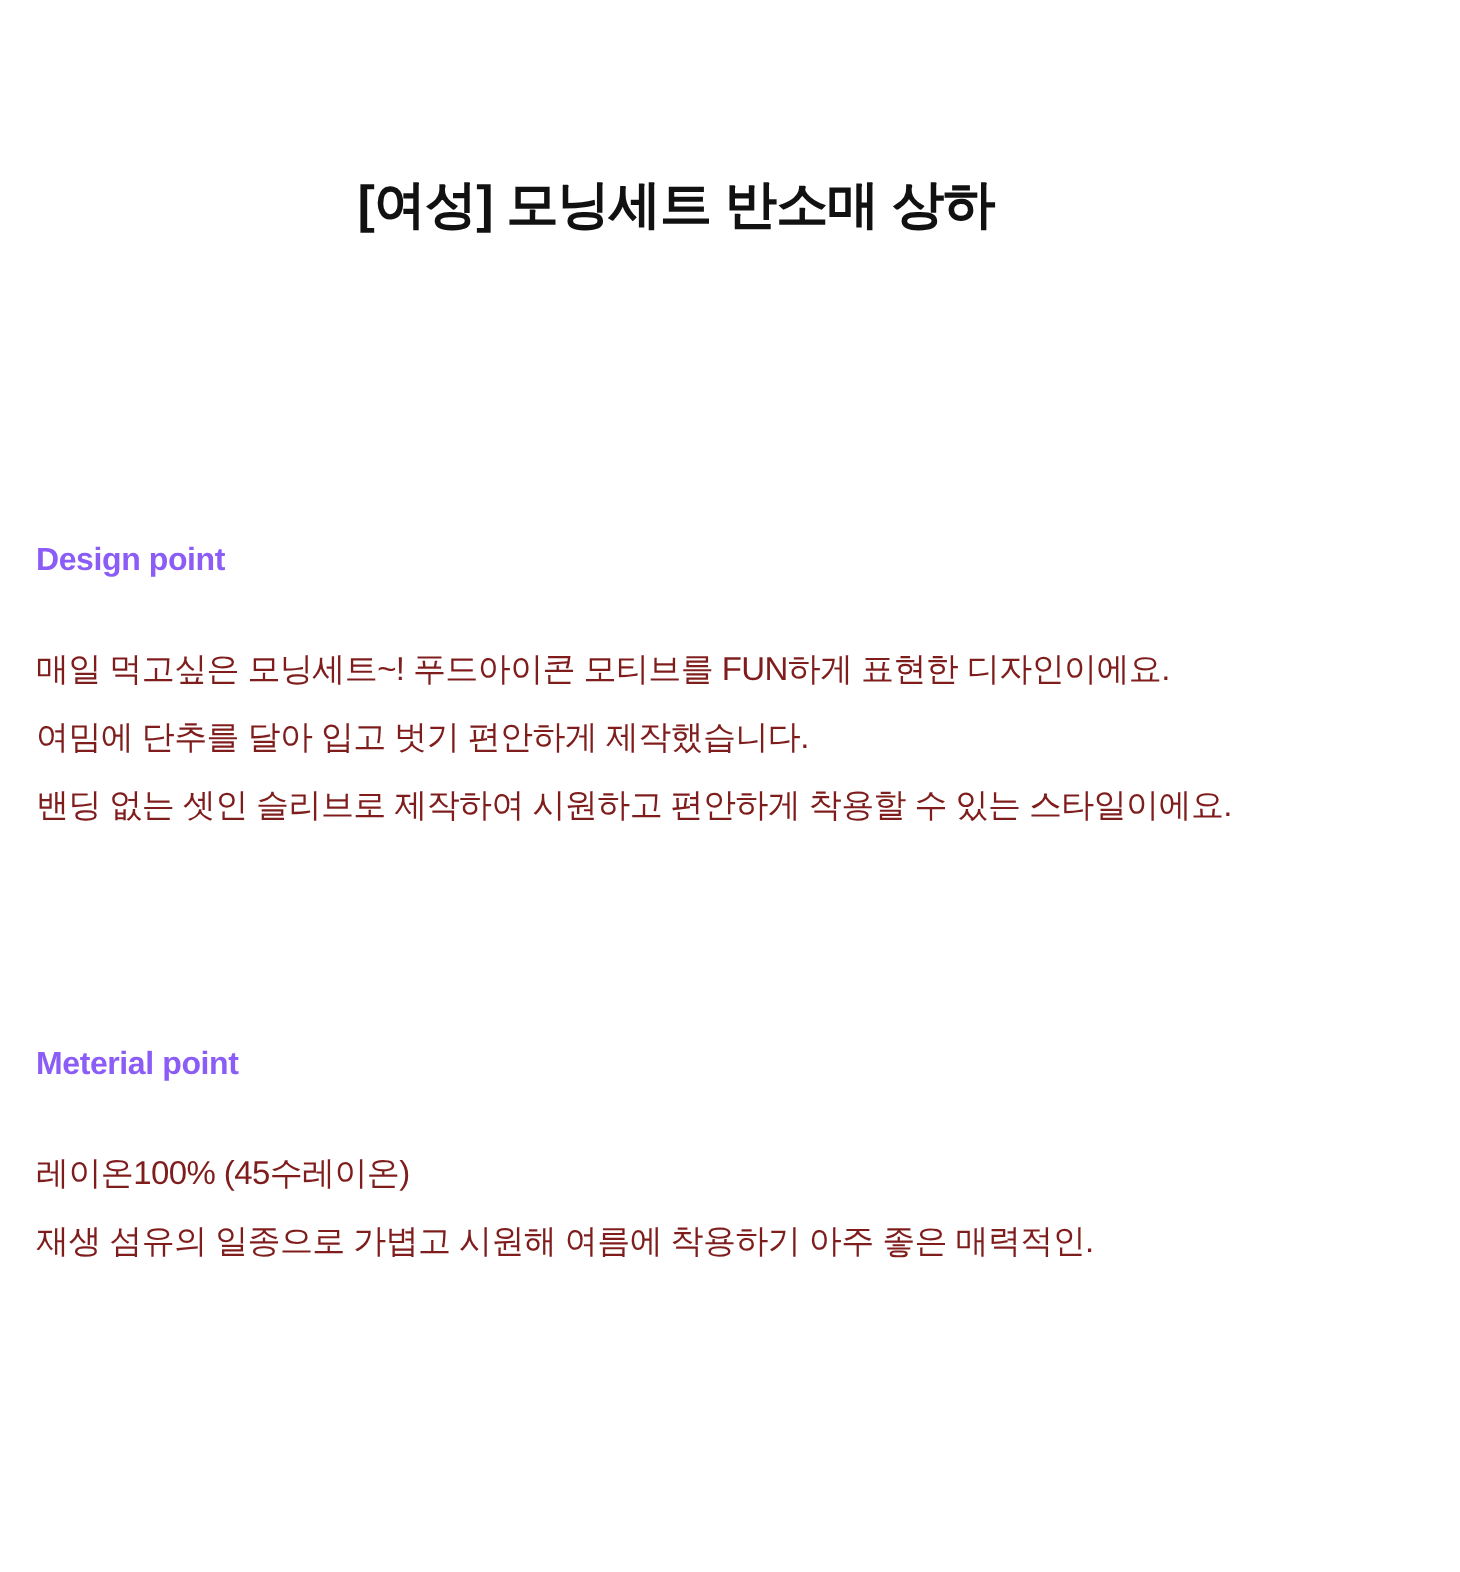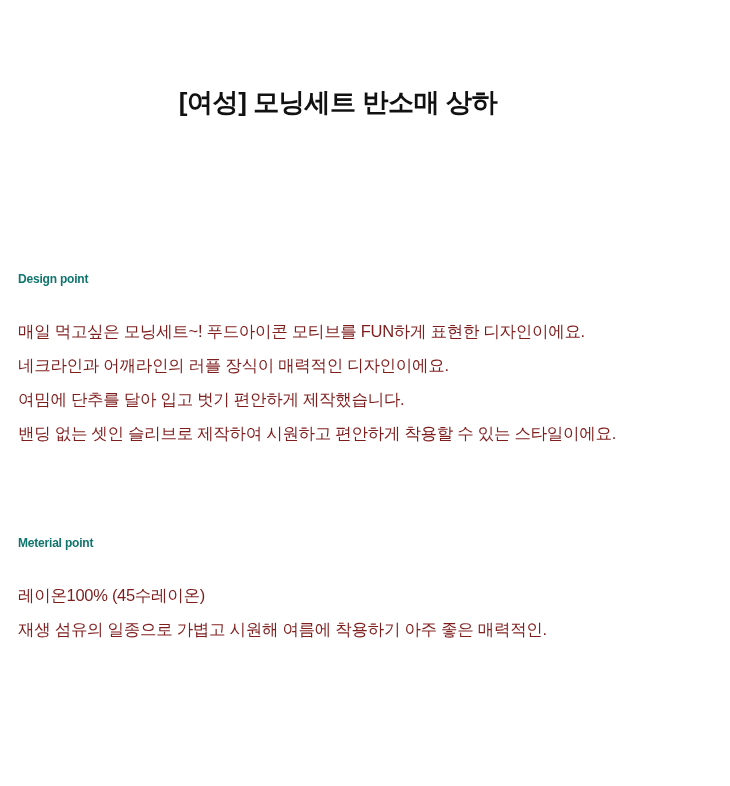--- a/index.html
+++ b/index.html
@@ -38,28 +38,28 @@
     position: absolute;
     left: 18px;
     width: 700px;
   }
 
   .section-design {
     top: 272px;
   }
 
   .section-material {
-    top: 536px;
+    top: 524px;
   }
 
   .section-heading {
-    font-size: 12px;
+    font-size: 16px;
     font-weight: bold;
     letter-spacing: -0.2px;
-    color: #0f766e;
+    color: #8b5cf6;
     margin: 0 0 28px 0;
   }
 
   .body-lines {
     margin: 0;
     padding: 0;
     list-style: none;
   }
 
   .body-lines li {
@@ -74,21 +74,20 @@
 <body>
 
 <div class="page">
 
   <h1 class="product-title">[여성] 모닝세트 반소매 상하</h1>
 
   <div class="section section-design">
     <h2 class="section-heading">Design point</h2>
     <ul class="body-lines">
       <li>매일 먹고싶은 모닝세트~! 푸드아이콘 모티브를 FUN하게 표현한 디자인이에요.</li>
-      <li>네크라인과 어깨라인의 러플 장식이 매력적인 디자인이에요.</li>
       <li>여밈에 단추를 달아 입고 벗기 편안하게 제작했습니다.</li>
       <li>밴딩 없는 셋인 슬리브로 제작하여 시원하고 편안하게 착용할 수 있는 스타일이에요.</li>
     </ul>
   </div>
 
   <div class="section section-material">
     <h2 class="section-heading">Meterial point</h2>
     <ul class="body-lines">
       <li>레이온100% (45수레이온)</li>
       <li>재생 섬유의 일종으로 가볍고 시원해 여름에 착용하기 아주 좋은 매력적인.</li>

